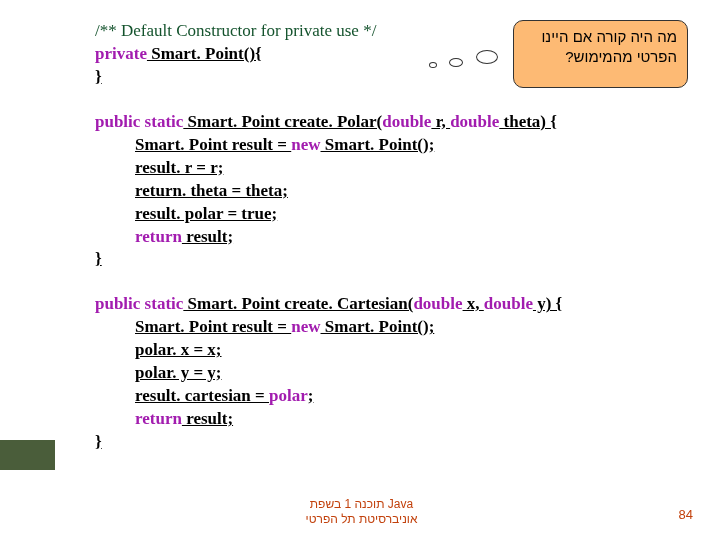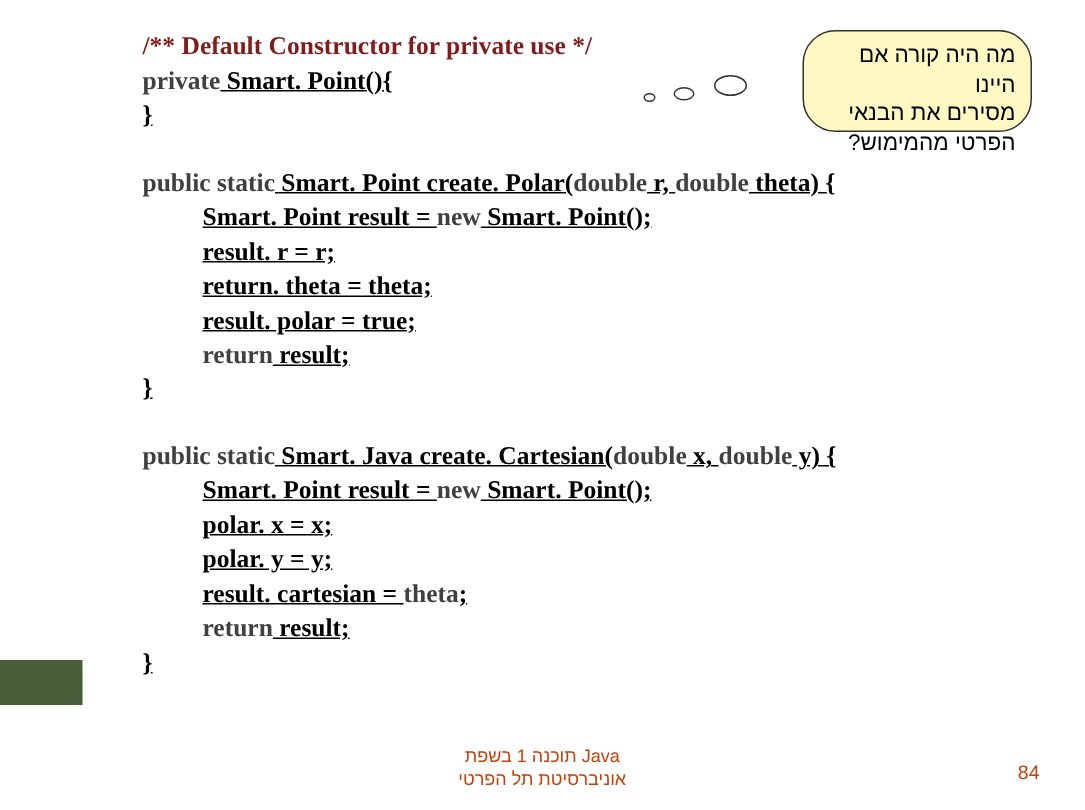--- a/index.html
+++ b/index.html
@@ -20,39 +20,39 @@
     background: #4a5d3a;
   }
   .content {
     position: absolute;
     left: 95px;
     top: 20px;
     right: 30px;
     font-size: 17px;
     line-height: 1.35;
   }
-  .kw-blue { color: #7f1d1d; font-weight: bold; }
-  .kw-red { color: #404040; font-weight: bold; }
+  .kw-blue { color: #14532d; font-weight: normal; }
+  .kw-red { color: #a21caf; font-weight: bold; }
   .bold { font-weight: bold; text-decoration: underline; }
   .indent1 { padding-left: 40px; }
   
   .callout {
     position: absolute;
     right: 35px;
     top: 20px;
-    width: 153px;
+    width: 175px;
     height: 68px;
     border: 1.5px solid #333;
-    border-radius: 22px;
+    border-radius: 10px;
     font-family: Arial, sans-serif;
     font-size: 15px;
     text-align: right;
     direction: rtl;
     padding: 6px 10px;
-    background: #fef9c3;
+    background: #fdba74;
     line-height: 1.3;
   }
   .bubble {
     position: absolute;
     border: 1.5px solid #333;
     border-radius: 50%;
     background: #fff;
   }
   .bubble1 { width: 22px; height: 14px; right: 225px; top: 50px; }
   .bubble2 { width: 14px; height: 9px; right: 260px; top: 58px; }
@@ -79,21 +79,20 @@
   }
   .code-block { margin-bottom: 22px; }
 </style>
 </head>
 <body>
 
 <div class="side-bar"></div>
 
 <div class="callout">
   <div>מה היה קורה אם היינו</div>
-  <div>מסירים את הבנאי</div>
   <div>הפרטי מהמימוש?</div>
 </div>
 <div class="bubble bubble1"></div>
 <div class="bubble bubble2"></div>
 <div class="bubble bubble3"></div>
 
 <div class="content">
 
   <div class="code-block">
     <div><span class="kw-blue">/** Default Constructor for private use */</span></div>
@@ -105,25 +104,25 @@
     <div><span class="kw-red">public</span><span class="kw-red"> static</span><span class="bold"> Smart. Point create. Polar(</span><span class="kw-red">double</span><span class="bold"> r, </span><span class="kw-red">double</span><span class="bold"> theta) {</span></div>
     <div class="indent1"><span class="bold">Smart. Point result = </span><span class="kw-red">new</span><span class="bold"> Smart. Point();</span></div>
     <div class="indent1 bold">result. r = r;</div>
     <div class="indent1 bold">return. theta = theta;</div>
     <div class="indent1 bold">result. polar = true;</div>
     <div class="indent1"><span class="kw-red">return</span><span class="bold"> result;</span></div>
     <div class="bold">}</div>
   </div>
 
   <div class="code-block">
-    <div><span class="kw-red">public</span><span class="kw-red"> static</span><span class="bold"> Smart. Java create. Cartesian(</span><span class="kw-red">double</span><span class="bold"> x, </span><span class="kw-red">double</span><span class="bold"> y) {</span></div>
+    <div><span class="kw-red">public</span><span class="kw-red"> static</span><span class="bold"> Smart. Point create. Cartesian(</span><span class="kw-red">double</span><span class="bold"> x, </span><span class="kw-red">double</span><span class="bold"> y) {</span></div>
     <div class="indent1"><span class="bold">Smart. Point result = </span><span class="kw-red">new</span><span class="bold"> Smart. Point();</span></div>
     <div class="indent1 bold">polar. x = x;</div>
     <div class="indent1 bold">polar. y = y;</div>
-    <div class="indent1"><span class="bold">result. cartesian = </span><span class="kw-red">theta</span><span class="bold">;</span></div>
+    <div class="indent1"><span class="bold">result. cartesian = </span><span class="kw-red">polar</span><span class="bold">;</span></div>
     <div class="indent1"><span class="kw-red">return</span><span class="bold"> result;</span></div>
     <div class="bold">}</div>
   </div>
 
 </div>
 
 <div class="footer-center">
   <div>תוכנה 1 בשפת Java</div>
   <div>אוניברסיטת תל הפרטי</div>
 </div>

